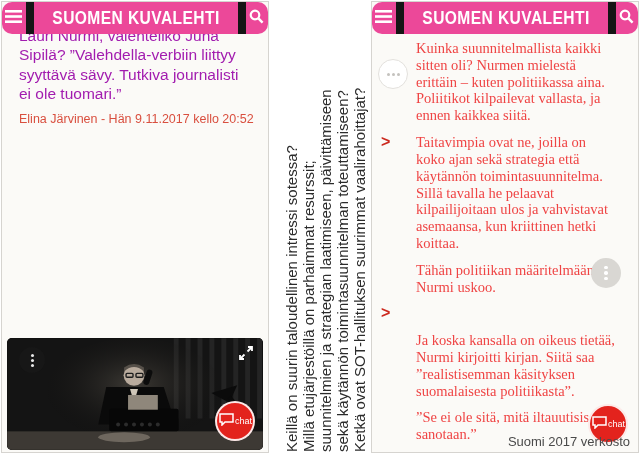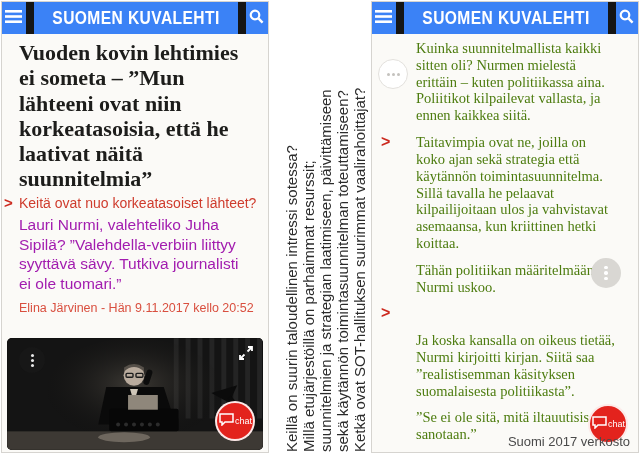--- a/index.html
+++ b/index.html
@@ -7,22 +7,22 @@
   .canvas { position:relative; width:640px; height:454px; background:#ffffff; overflow:hidden;
             font-family:"Liberation Sans", sans-serif; }
 
   
   .panel { position:absolute; top:1px; height:452px; width:268px; background:#fbfaf7;
            border:1px solid #d6d4d0; overflow:hidden; }
   .panel.left  { left:1px; }
   .panel.right { left:371px; }
 
   
-  .hdr { position:absolute; top:0; left:0; right:0; height:32px; background:#3b82f6;
-         display:flex; align-items:stretch; }
+  .hdr { position:absolute; top:0; left:0; right:0; height:32px; background:#ec4899;
+         display:flex; align-items:stretch;border-radius:10px; }
   .hbtn { display:flex; align-items:center; justify-content:center; cursor:pointer; }
   .hbtn.menu   { width:38px; }
   .hbtn.search { width:36px; }
   .stripe { width:13px; background:#151515; }
   .mast { flex:1; display:flex; align-items:center; justify-content:center;
           color:#ffffff; font-weight:bold; font-size:19px; white-space:nowrap;
           transform:scaleX(0.82); letter-spacing:0.5px; }
 
   
   .headline { margin:38px 14px 0 17px; width:228px;
@@ -54,21 +54,21 @@
   .notes { position:absolute; left:270px; top:0; width:101px; height:454px; background:#ffffff; }
   .vline { position:absolute; top:452px; white-space:nowrap; transform:rotate(-90deg);
            transform-origin:0 0; font-size:15px; line-height:17px; color:#2b2b2b; }
 
   
   .rcontent { position:absolute; top:32px; left:0; right:0; padding:6px 22px 0 0; }
   .prow { display:flex; margin-bottom:10px; }
   .pmark { width:44px; flex-shrink:0; padding-left:9px; color:#cc2a1f;
            font-weight:bold; font-size:16px; line-height:1.05; }
   .ptext { width:202px; font-family:"Liberation Serif", serif; font-size:14.5px;
-           line-height:1.16; color:#4d7c0f; }
+           line-height:1.16; color:#ef4444; }
   .circ { position:absolute; width:30px; height:30px; border-radius:50%;
           display:flex; align-items:center; justify-content:center; cursor:pointer; }
   .circ.h { left:6px; top:57px; background:#ffffff; border:1px solid #e3e1dd; gap:2px; }
   .circ.h i { width:3px; height:3px; border-radius:50%; background:#c4c2be; }
   .circ.v { left:219px; top:256px; background:#d9d7d3; flex-direction:column; gap:2px; }
   .circ.v i { width:3.5px; height:3.5px; border-radius:50%; background:#ffffff; }
   .panel.right .chatbtn { left:216px; top:402px; }
   .caption { position:absolute; right:8px; bottom:3px; font-size:13px; color:#4a4a4a; }
 </style>
 </head>
@@ -93,21 +93,20 @@
       <div class="hbtn search">
         <span>
           <svg width="15" height="15" viewBox="0 0 15 15">
               <circle cx="6" cy="6" r="4.3" fill="none" stroke="#fff" stroke-width="2.2"></circle>
               <line x1="9.4" y1="9.4" x2="13.6" y2="13.6" stroke="#fff" stroke-width="2.4"></line>
             </svg>
         </span>
       </div>
     </header>
 
-    <h1 class="headline">Vuoden kovin lehtimies ei someta – ”Mun lähteeni ovat niin korkeatasoisia, että he laativat näitä suunnitelmia”</h1>
 
     <div class="annot">
       <span class="mark">&gt;</span>
       <span class="atext">Keitä ovat nuo korkeatasoiset lähteet?</span>
     </div>
 
     <p class="lead">Lauri Nurmi, valehteliko Juha Sipilä? ”Valehdella-verbiin liittyy syyttävä sävy. Tutkiva journalisti ei ole tuomari.”</p>
     <p class="byline">Elina Järvinen - Hän 9.11.2017 kello 20:52</p>
 
     <figure class="photo">

